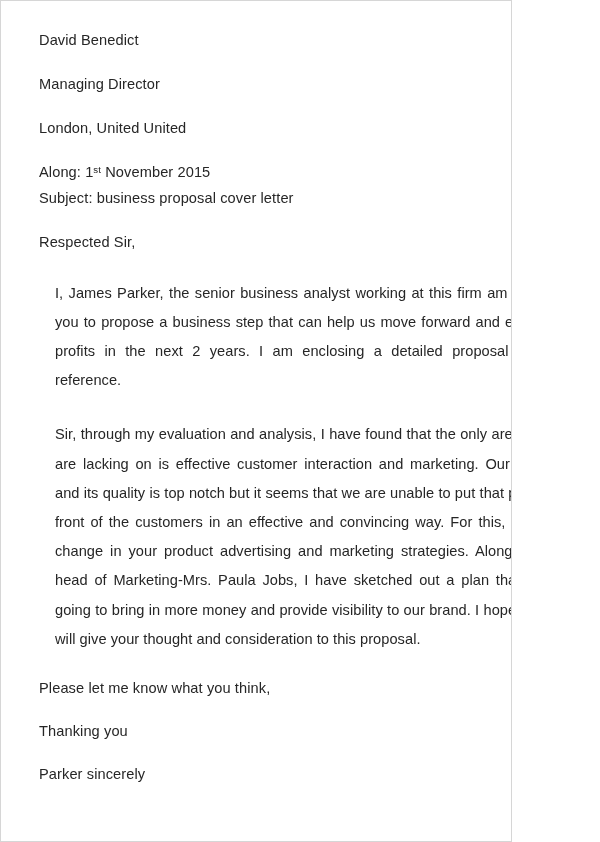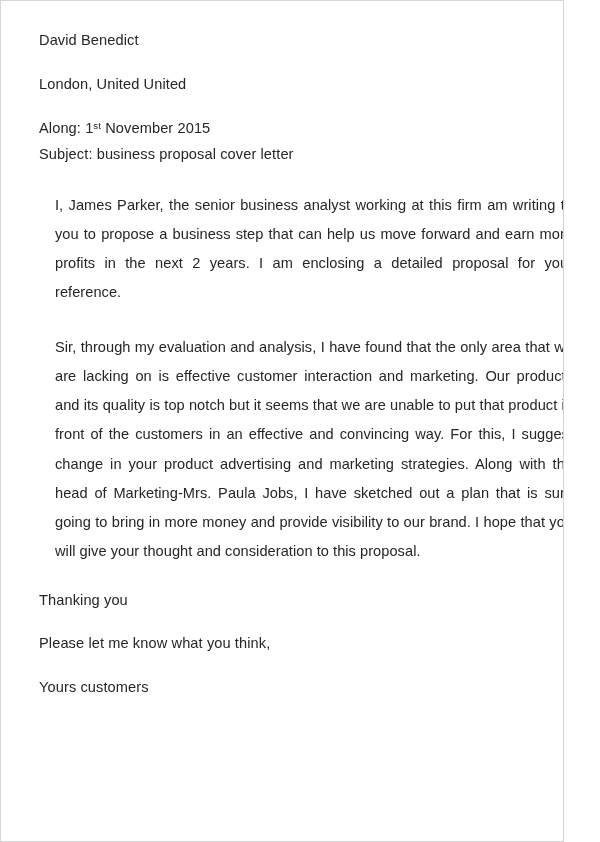--- a/index.html
+++ b/index.html
@@ -2,21 +2,21 @@
 <html><head>
 <meta charset="utf-8">
 <style>
   html, body {
     margin: 0;
     padding: 0;
     background: #ffffff;
   }
   .page {
     position: relative;
-    width: 564px;
+    width: 512px;
     height: 842px;
     box-sizing: border-box;
     background: #ffffff;
     border: 1px solid #d6d6d6;
     overflow: hidden;
     font-family: "Liberation Sans", sans-serif;
     color: #262626;
   }
   .letter {
     position: absolute;
@@ -60,36 +60,38 @@
   }
 </style>
 </head>
 <body>
 
 <div class="page">
   <div class="letter">
 
     <div class="line hdr">David Benedict</div>
 
+    <div class="line hdr">Managing Director</div>
 
 
     <div class="line hdr">London, United United</div>
 
     <div class="meta-block">
       <div class="line meta-line">
         <span>Along:</span><span>&nbsp;</span><span>1</span><sup>st</sup><span>&nbsp;</span><span>November 2015</span>
       </div>
       <div class="line">Subject: business  proposal  cover letter</div>
     </div>
 
+    <div class="line salutation">Respected Sir,</div>
 
     <p class="para">I, James Parker, the senior business analyst working at this firm am writing to you to propose a business step that can help us move forward and earn more profits in the next 2 years. I am enclosing a detailed proposal for your reference.</p>
 
     <p class="para last-of-body">Sir, through my evaluation and analysis, I have found that the only area that we are lacking on is effective customer interaction and marketing. Our products and its quality is top notch but it seems that we are unable to put that product in front of the customers in an effective and convincing way. For this, I suggest change in your product advertising and marketing strategies. Along with the head of Marketing-Mrs. Paula Jobs, I have sketched out a plan that is sure going to bring in more money and provide visibility to our brand. I hope that you will give your thought and consideration to this proposal.</p>
 
+    <div class="line close">Please let me know what you think,</div>
+
     <div class="line close">Thanking you</div>
 
-    <div class="line close">Please let me know what you think,</div>
-
-    <div class="line close">Yours customers</div>
+    <div class="line close">Parker sincerely</div>
 
   </div>
 </div>
 
 </body></html>

